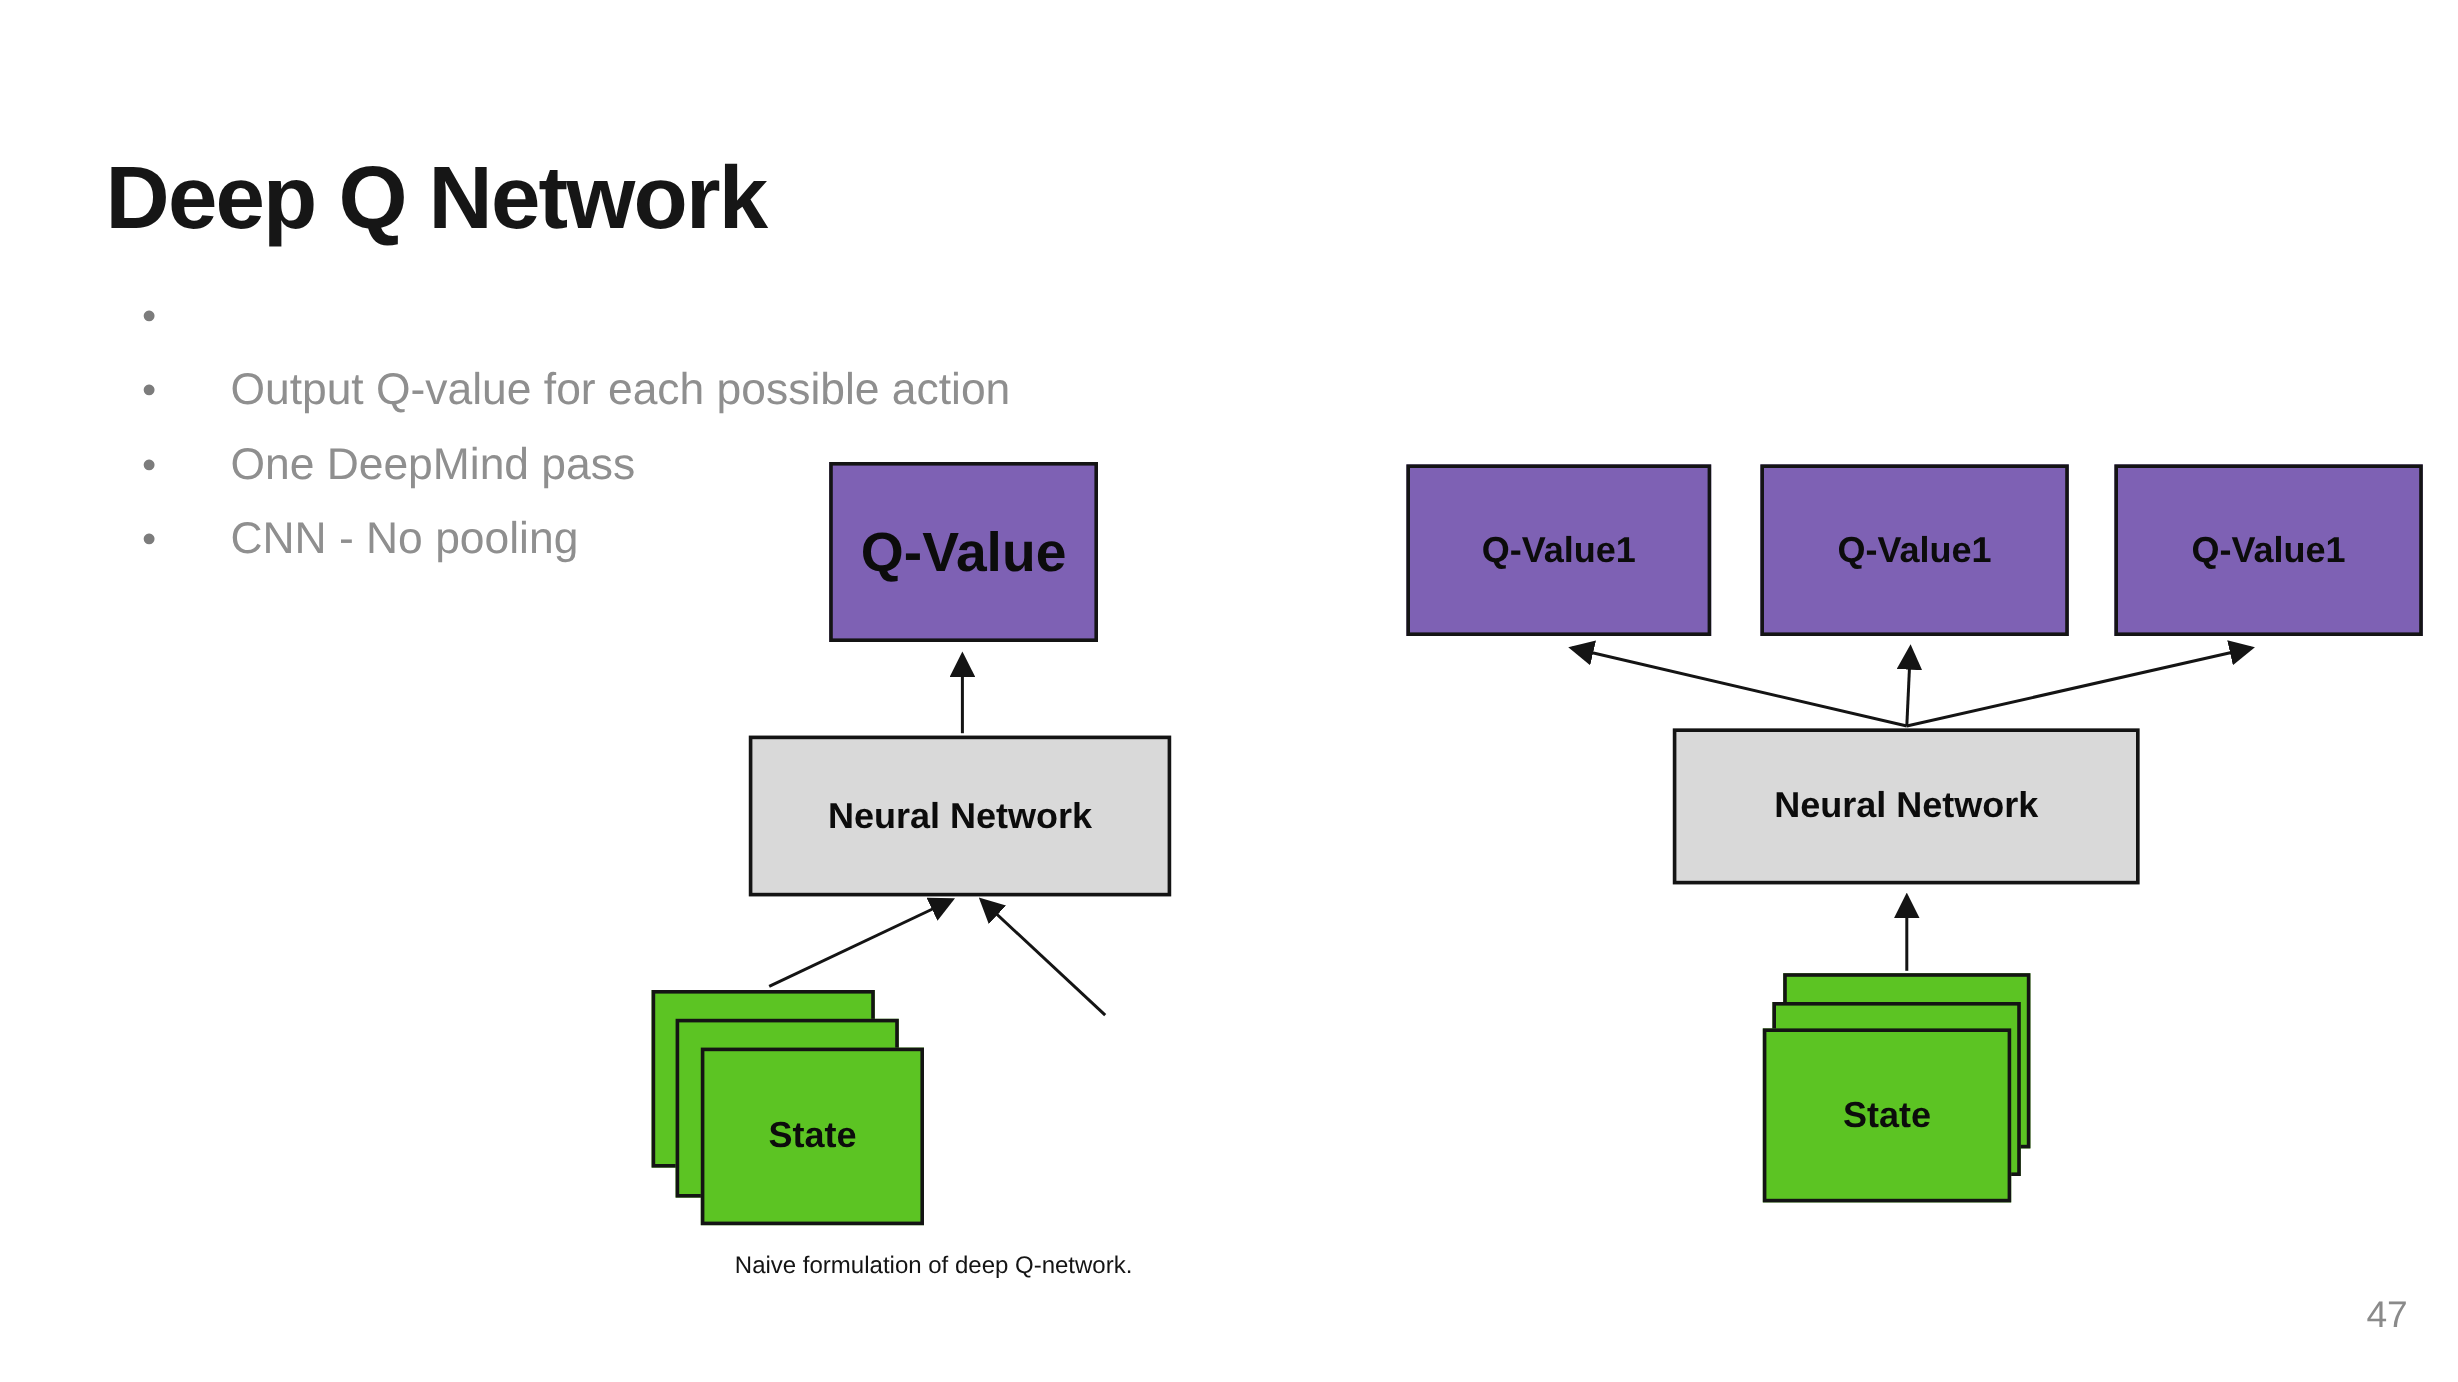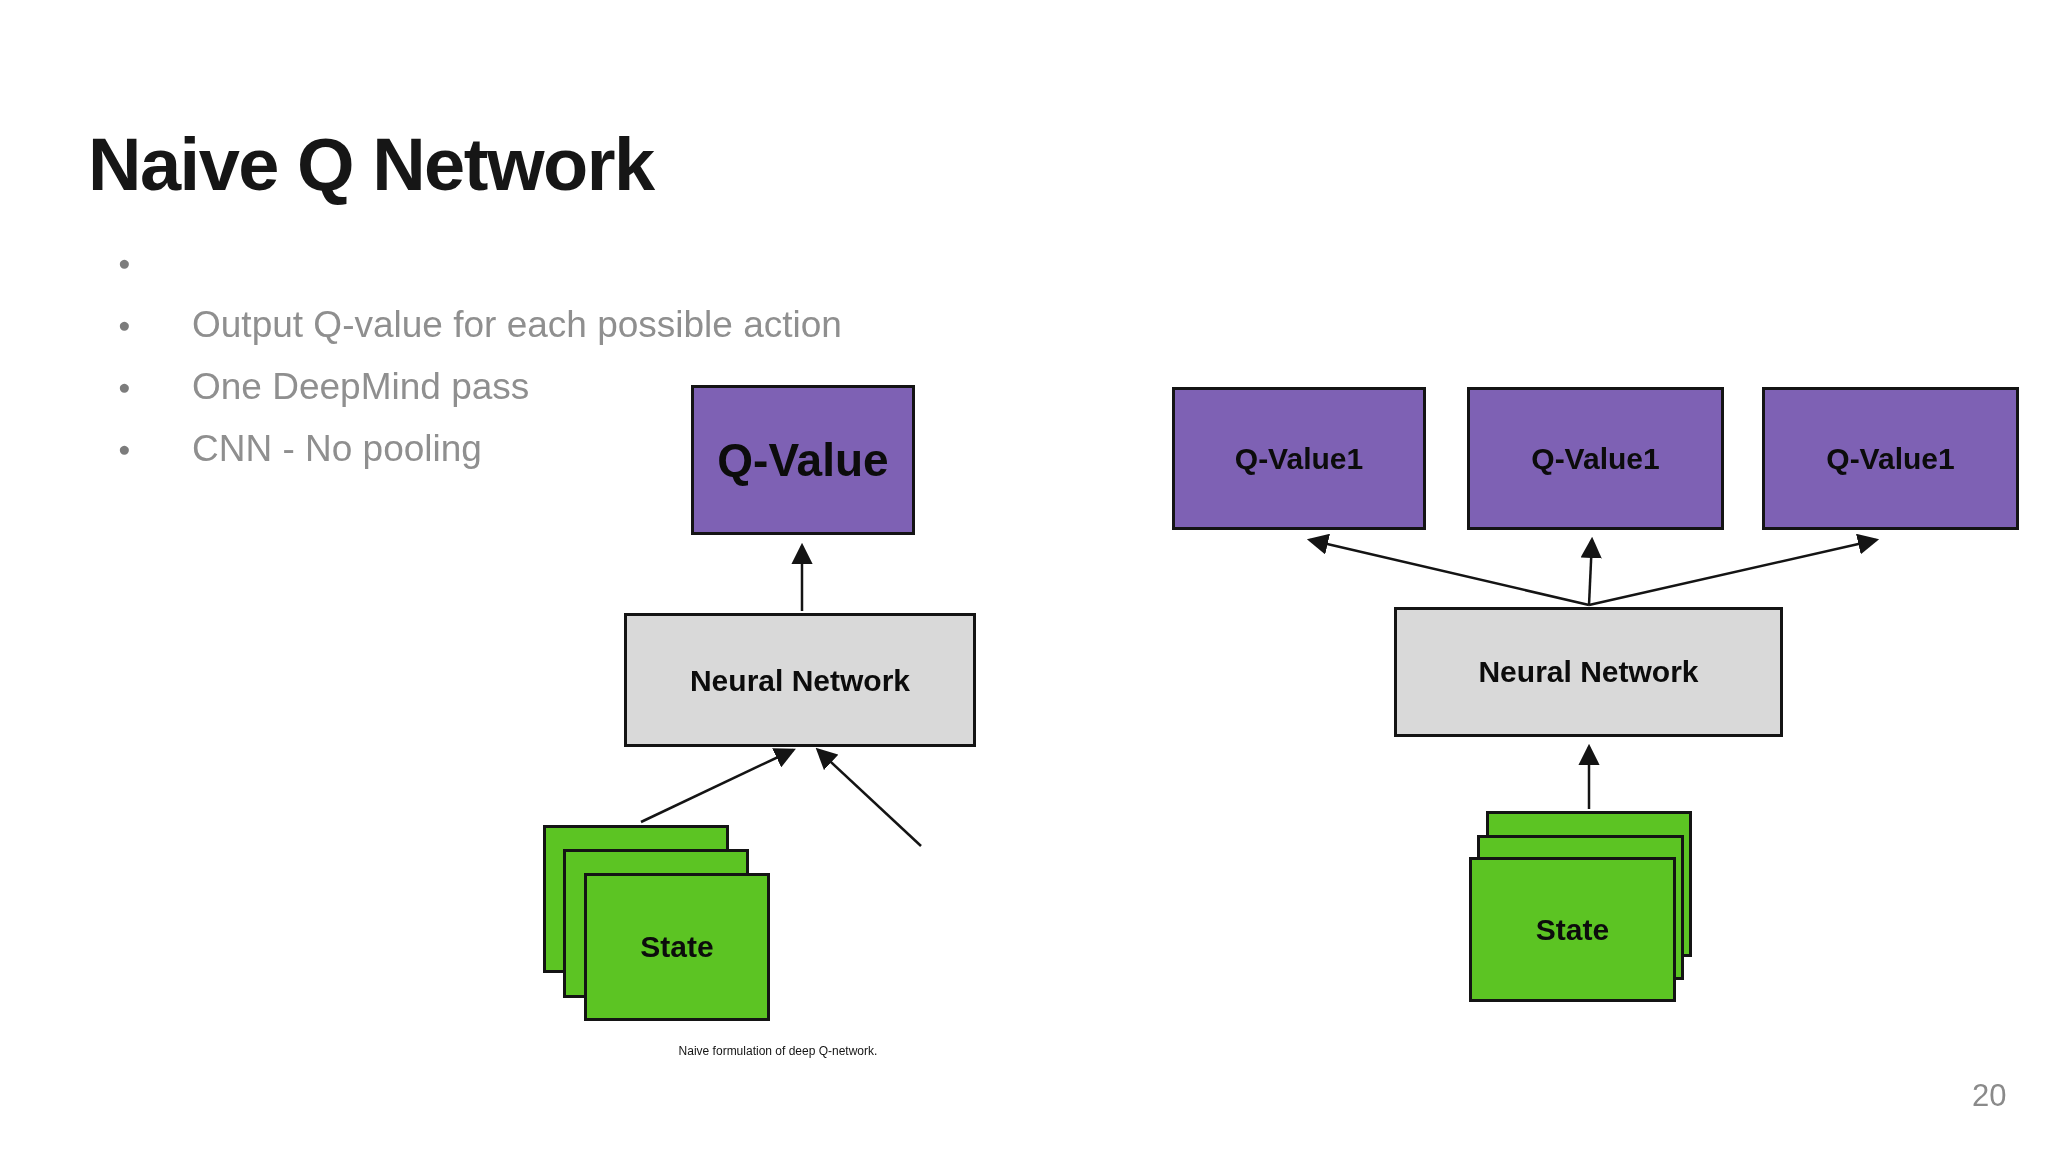--- a/index.html
+++ b/index.html
@@ -45,42 +45,42 @@
   .purple{background:var(--purple,#7E61B4);}
   .grayb {background:var(--graybox,#D9D9D9);}
   .green {background:var(--green,#5CC423);}
   .orange{background:var(--orange,#F8A21B);}
   .lbl-lg{font-size:46px;text-align:center;}
   .lbl-md{font-size:30px;}
   .nn-wrap{width:230px;line-height:1.3;}
   
   .caption{
     position:absolute;top:1044px;
-    font-size:12px;color:#141414;
+    font-size:20px;color:#141414;
     text-align:center;
   }
   .caption.left{left:528px;width:500px;}
   .caption.right{left:1278px;width:604px;}
   .pagenum{
     position:absolute;left:1972px;top:1078px;
     font-size:31px;color:var(--pagenum,#8a8a8a);
   }
   
   svg.arrows{
     position:absolute;left:0;top:0;
     pointer-events:none;
   }
   svg.arrows line{stroke:#141414;stroke-width:2.5;}
 </style>
 </head>
 <body>
 
 <div id="slide" style="--purple: #7E61B4; --green: #5CC423; --orange: #F8A21B; --graybox: #D9D9D9; --ink: #161616; --bullet: #8F8F8F; --pagenum: #8A8A8A;">
 
-  <div class="title">Naive Q Network</div>
+  <div class="title">Deep Q Network</div>
 
   <div class="bullets">
     <div class="bullet">
       <span class="dot">●</span>
     </div>
     <div class="bullet">
       <span class="dot">●</span>
       <span>Output Q-value for each possible action</span>
     </div>
     <div class="bullet">
@@ -124,21 +124,21 @@
     <span>Neural Network</span>
   </div>
 
   <div class="box green" style="left:1486px;top:811px;width:206px;height:146px;"></div>
   <div class="box green" style="left:1477px;top:835px;width:207px;height:145px;"></div>
   <div class="box green lbl-md" style="left:1469px;top:857px;width:207px;height:145px;">
     <span>State</span>
   </div>
 
 
-  <div class="pagenum">20</div>
+  <div class="pagenum">47</div>
 
   <svg class="arrows" width="2048" height="1152" viewBox="0 0 2048 1152">
     <defs>
       <marker id="ah" viewBox="0 0 10 10" refX="8.5" refY="5" markerWidth="8.5" markerHeight="8.5" orient="auto-start-reverse">
         <path d="M0,0 L10,5 L0,10 z" fill="#141414"></path>
       </marker>
     </defs>
 
     <line x1="802" y1="611" x2="802" y2="546" marker-end="url(#ah)"></line>
     <line x1="641" y1="822" x2="793" y2="750" marker-end="url(#ah)"></line>

